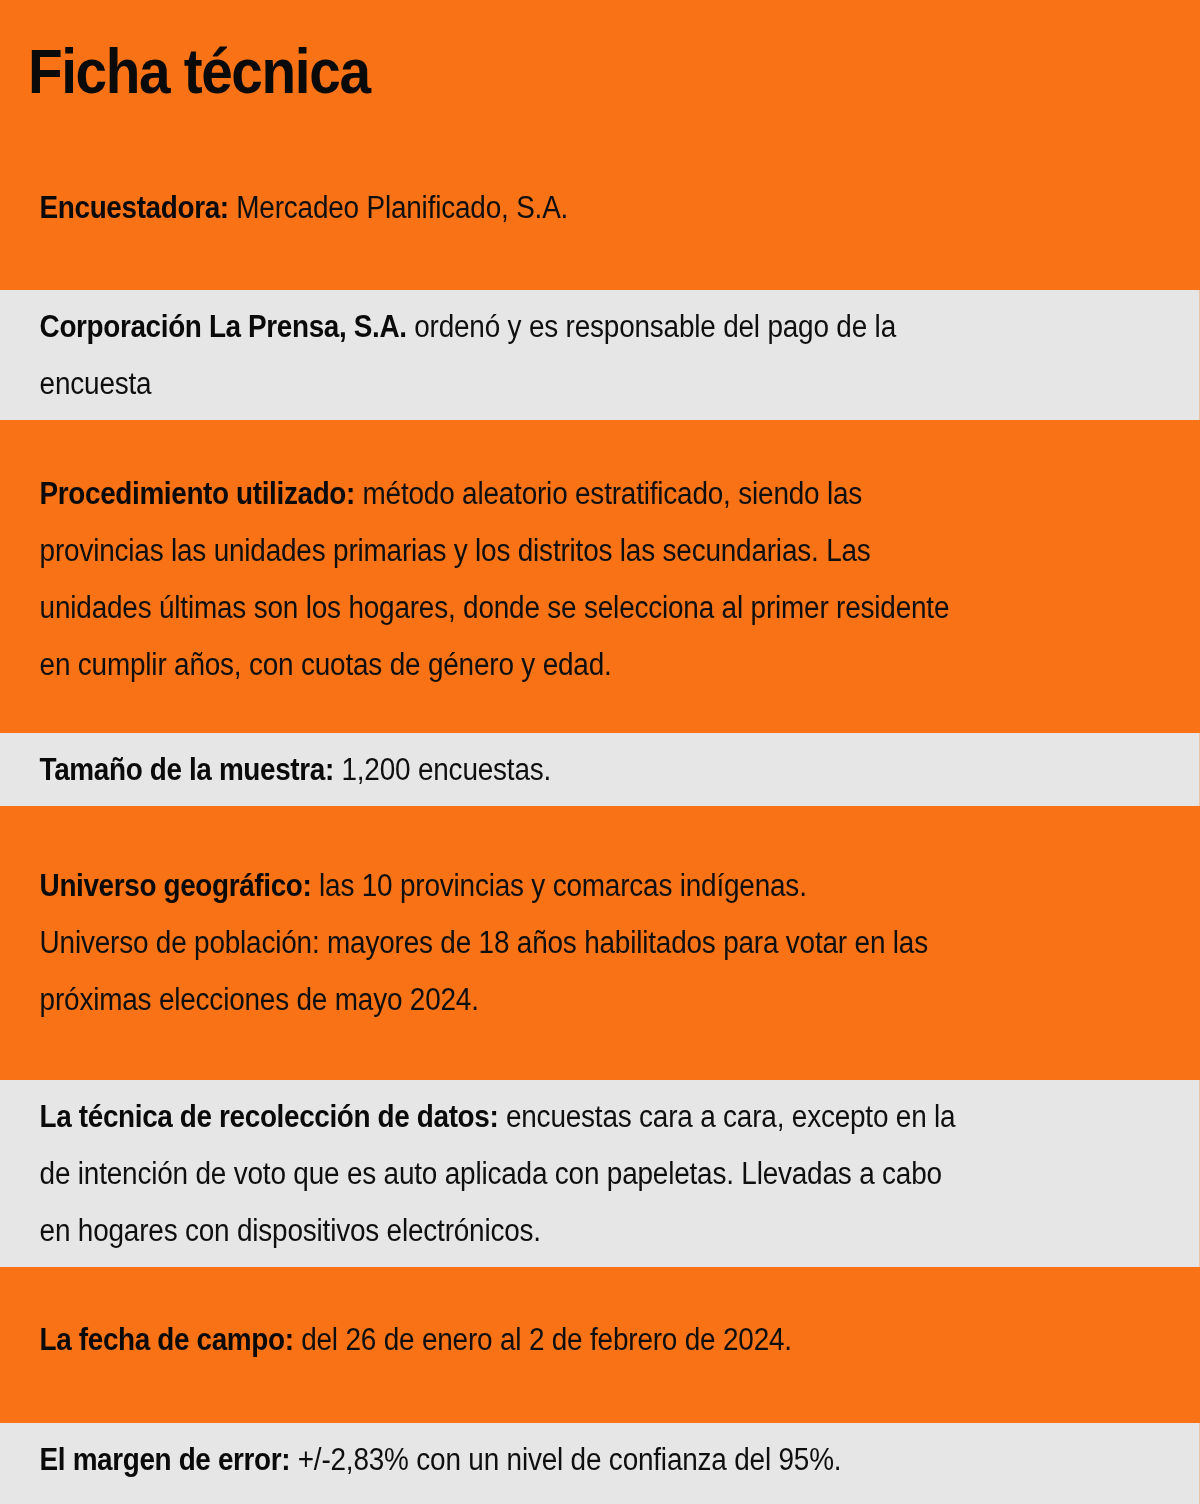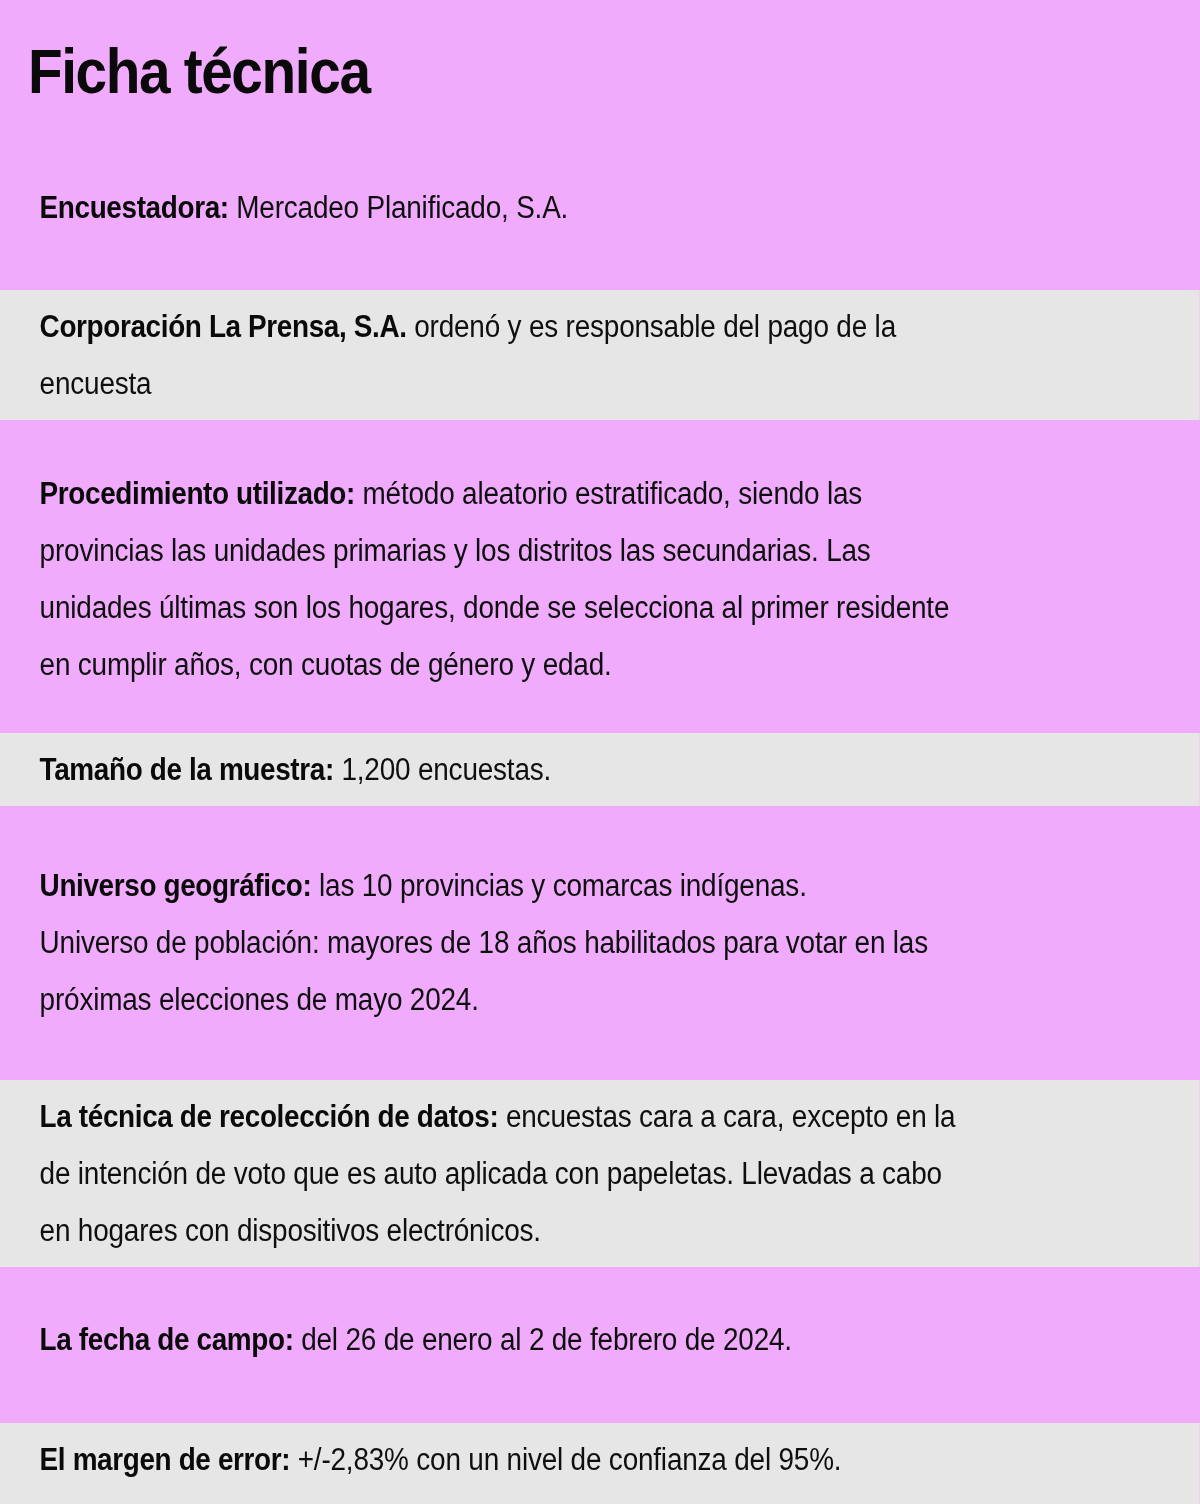--- a/index.html
+++ b/index.html
@@ -5,21 +5,21 @@
   html, body {
     margin: 0;
     padding: 0;
     background: #ffffff;
   }
   #page {
     position: relative;
     width: 1200px;
     height: 1504px;
     overflow: hidden;
-    background: #f0abfc;
+    background: #f97316;
     color: #0f0f0f;
     font-family: "Liberation Sans", sans-serif;
   }
   
   #squeeze {
     width: 1333px;
     transform: scaleX(0.9);
     transform-origin: top left;
   }
   h1 {

